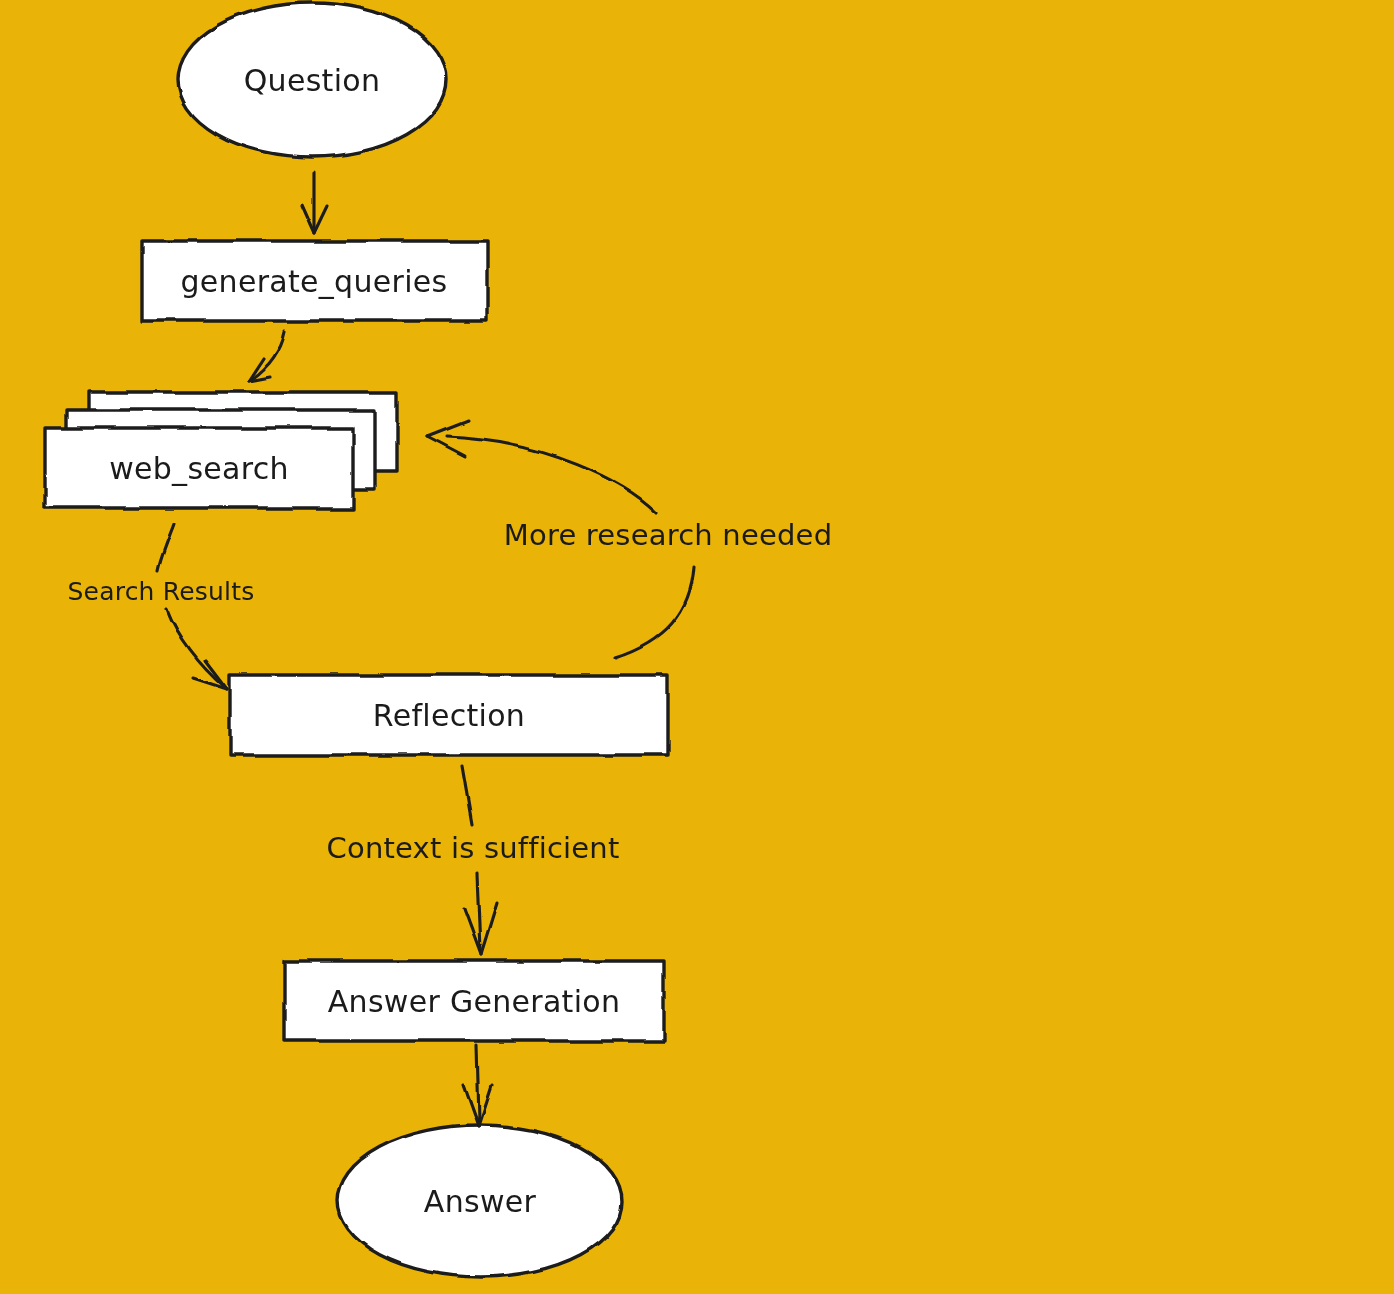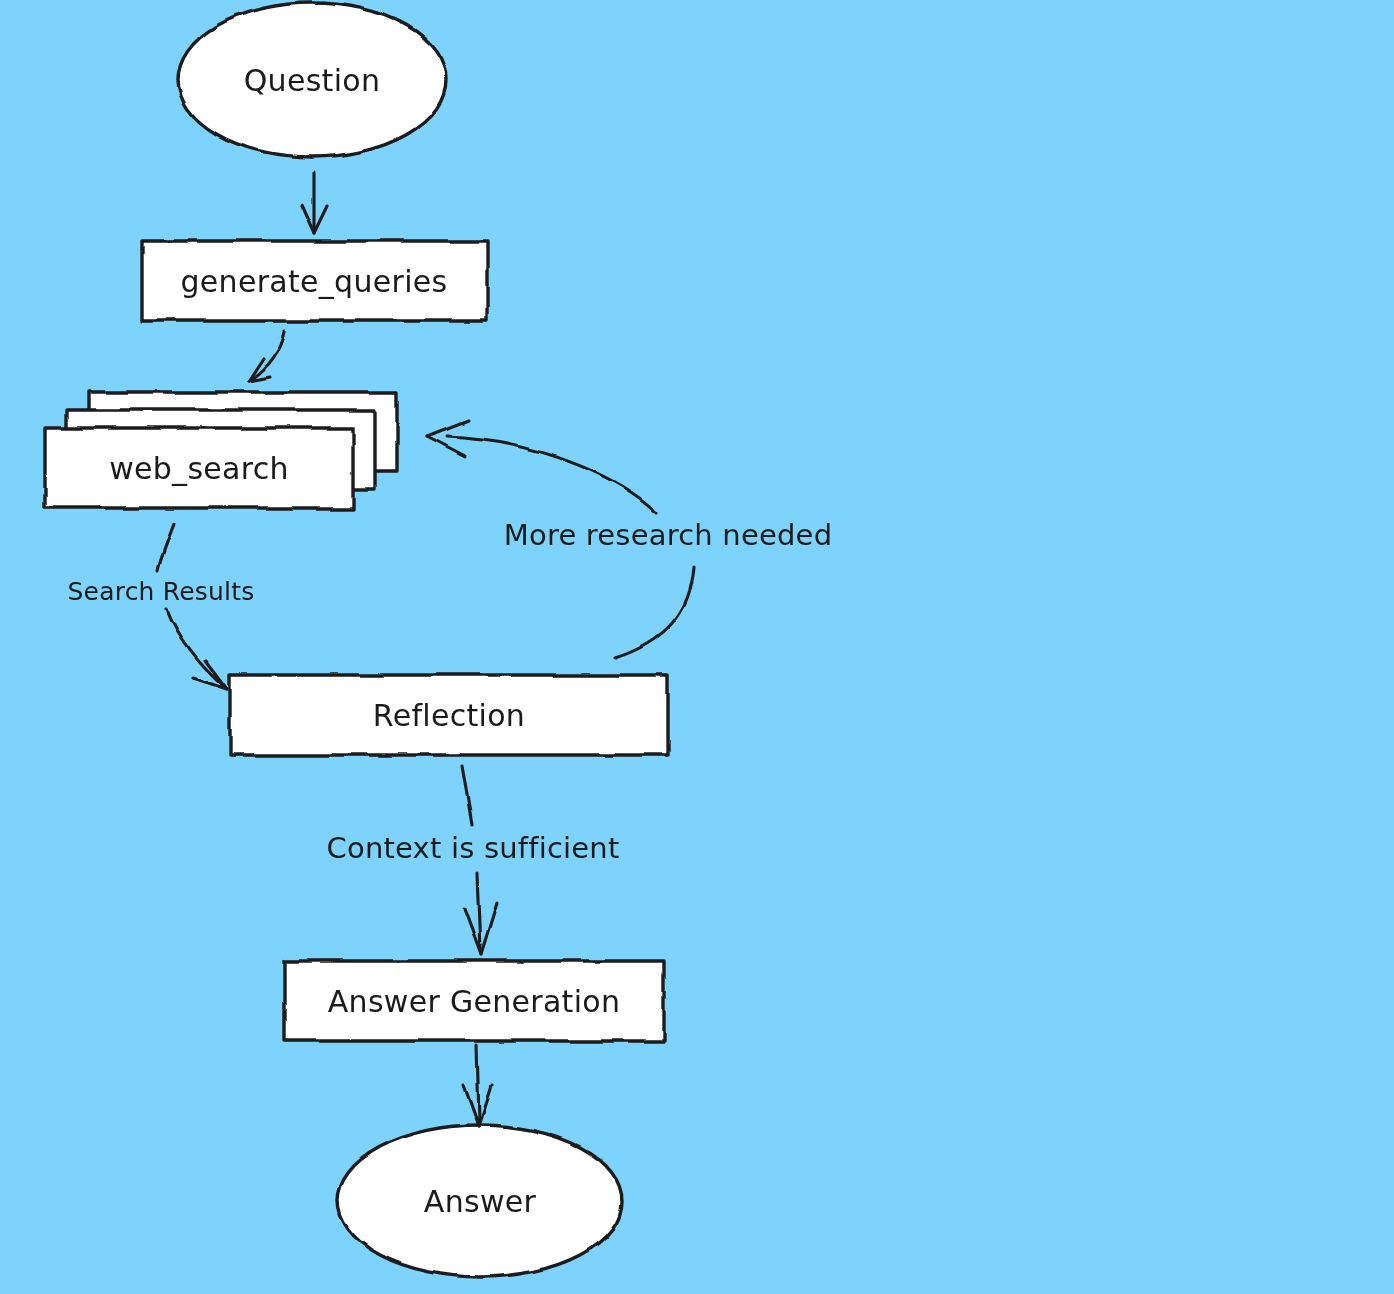--- a/index.html
+++ b/index.html
@@ -7,21 +7,21 @@
     padding: 0;
     background: #ffffff;
     width: 1394px;
     height: 1294px;
     overflow: hidden;
   }
   .canvas-wrap {
     position: relative;
     width: 1394px;
     height: 1294px;
-    background: #7dd3fc;
+    background: #eab308;
   }
   svg { display: block; }
   .shape {
     stroke: #1b1b1b;
     stroke-width: 3.4;
     fill: #ffffff;
     stroke-linecap: round;
     stroke-linejoin: round;
   }
   .edge {

